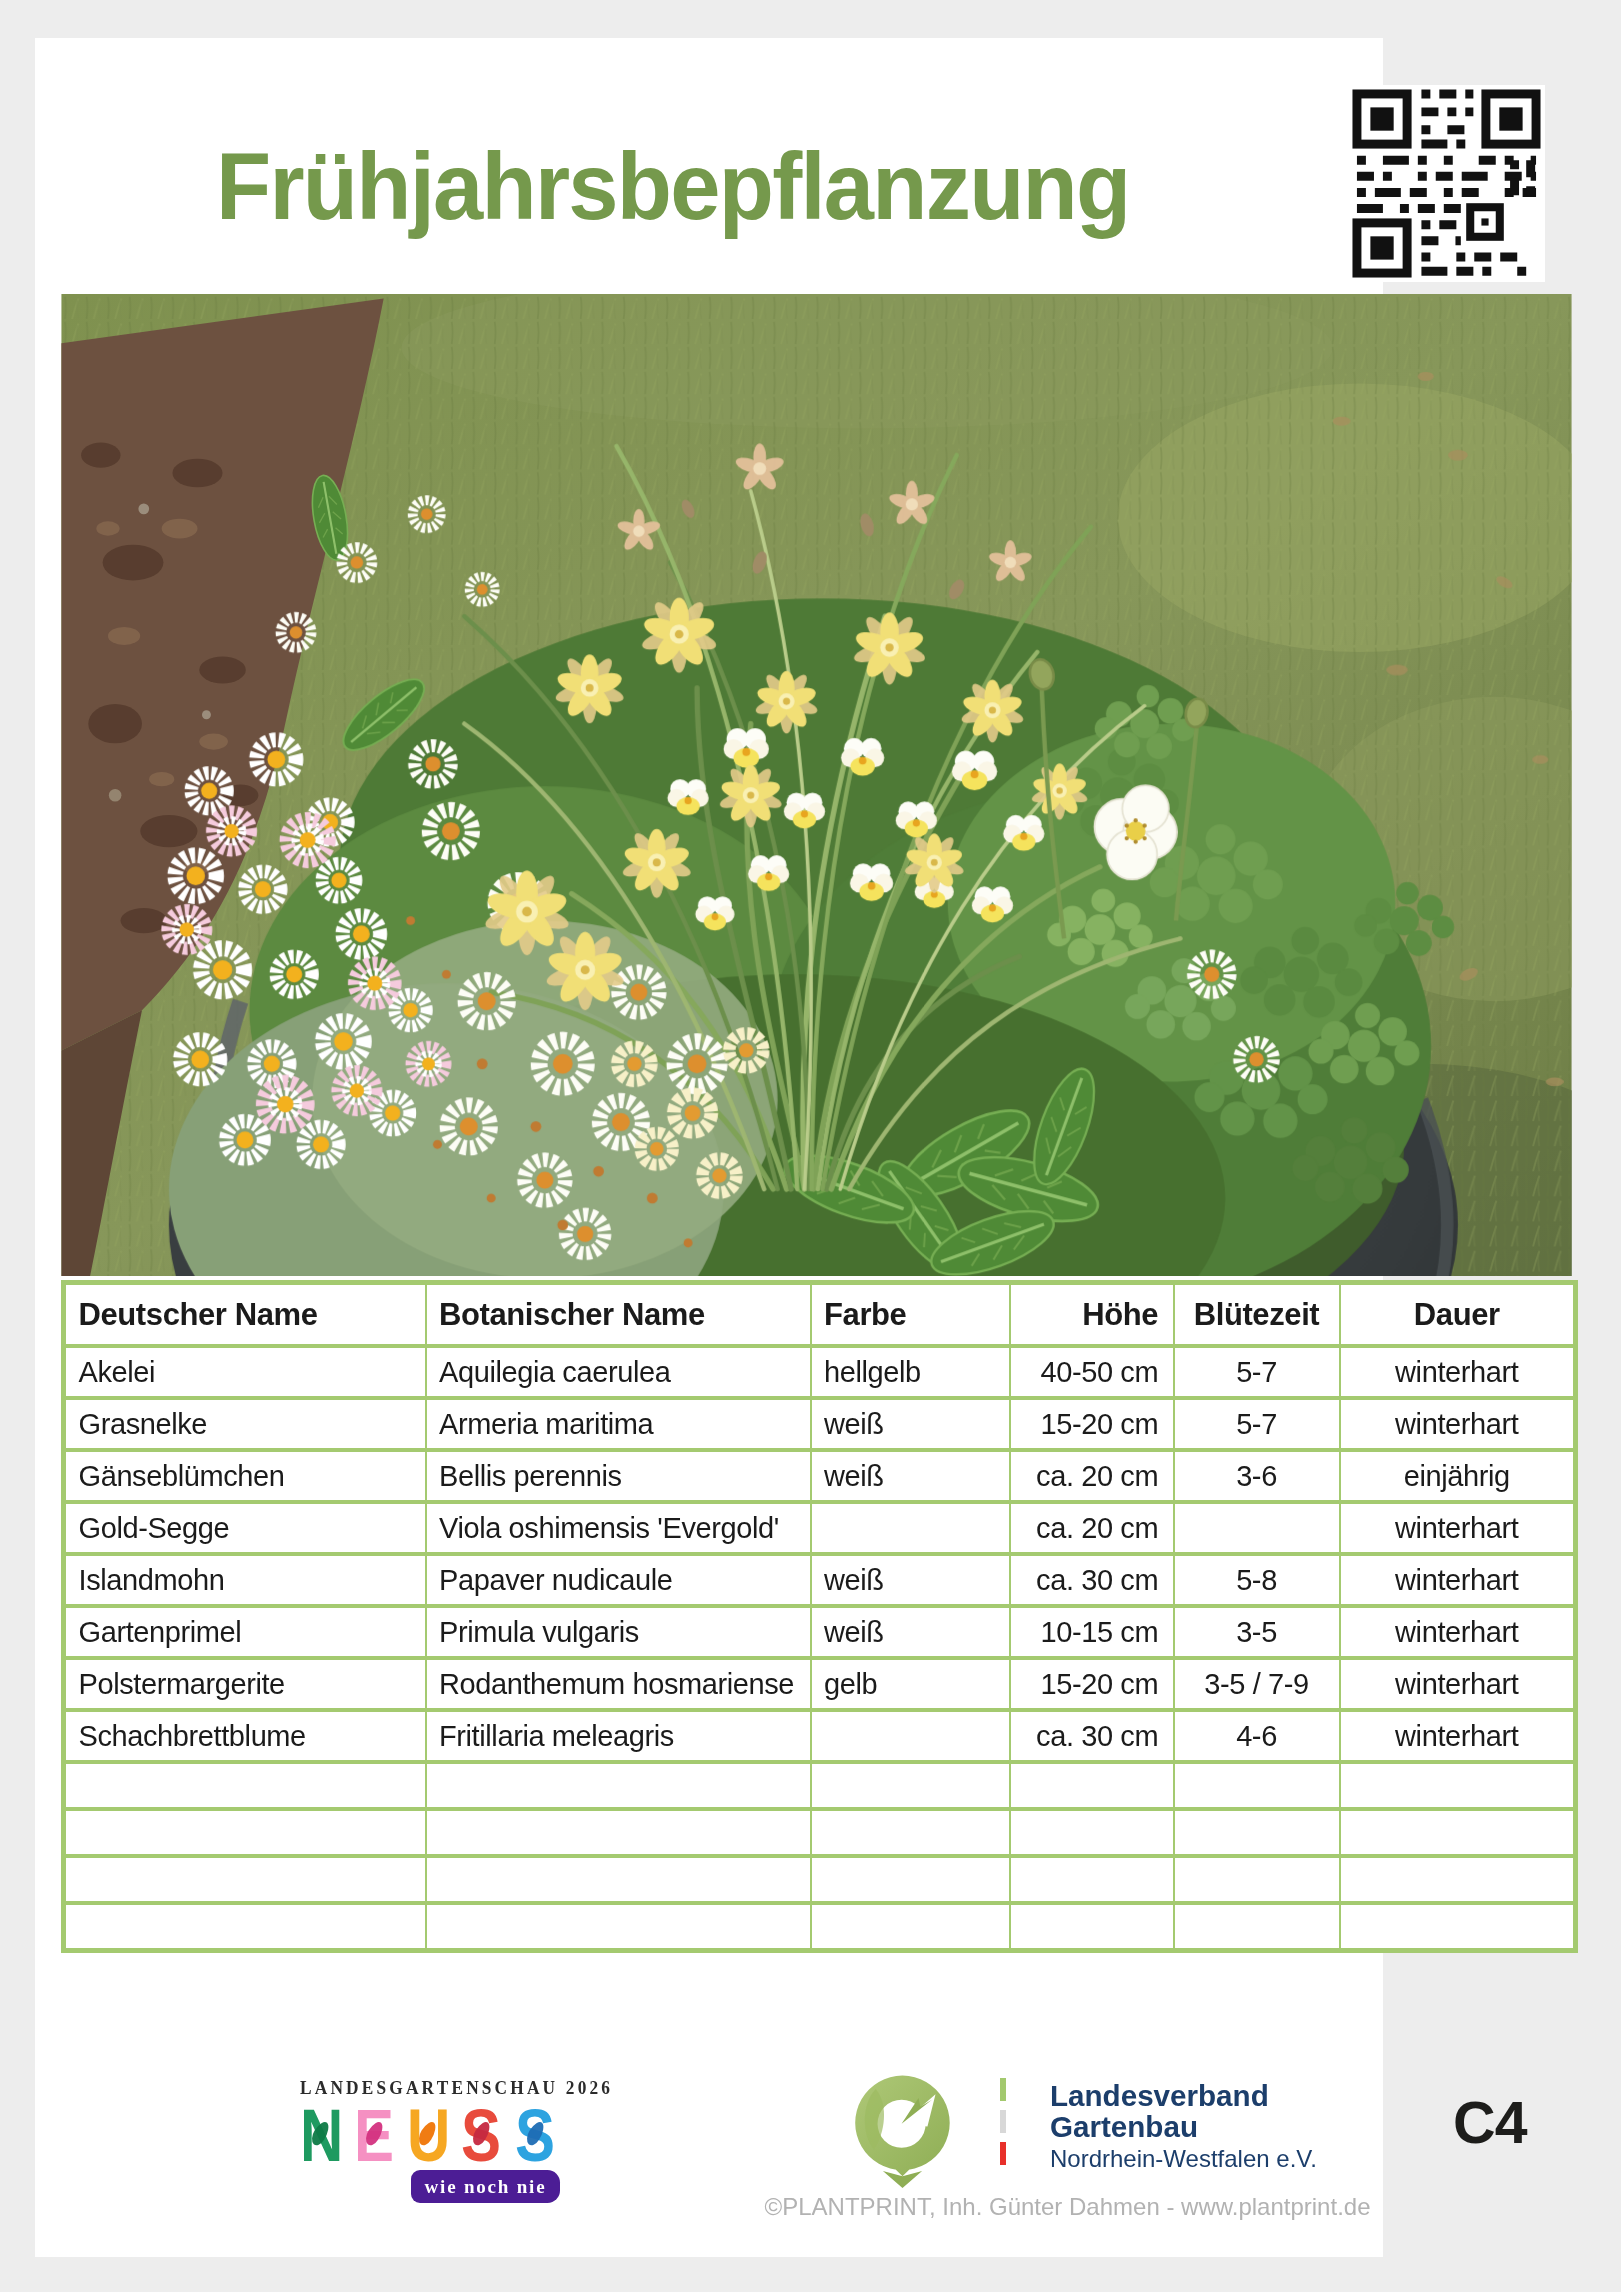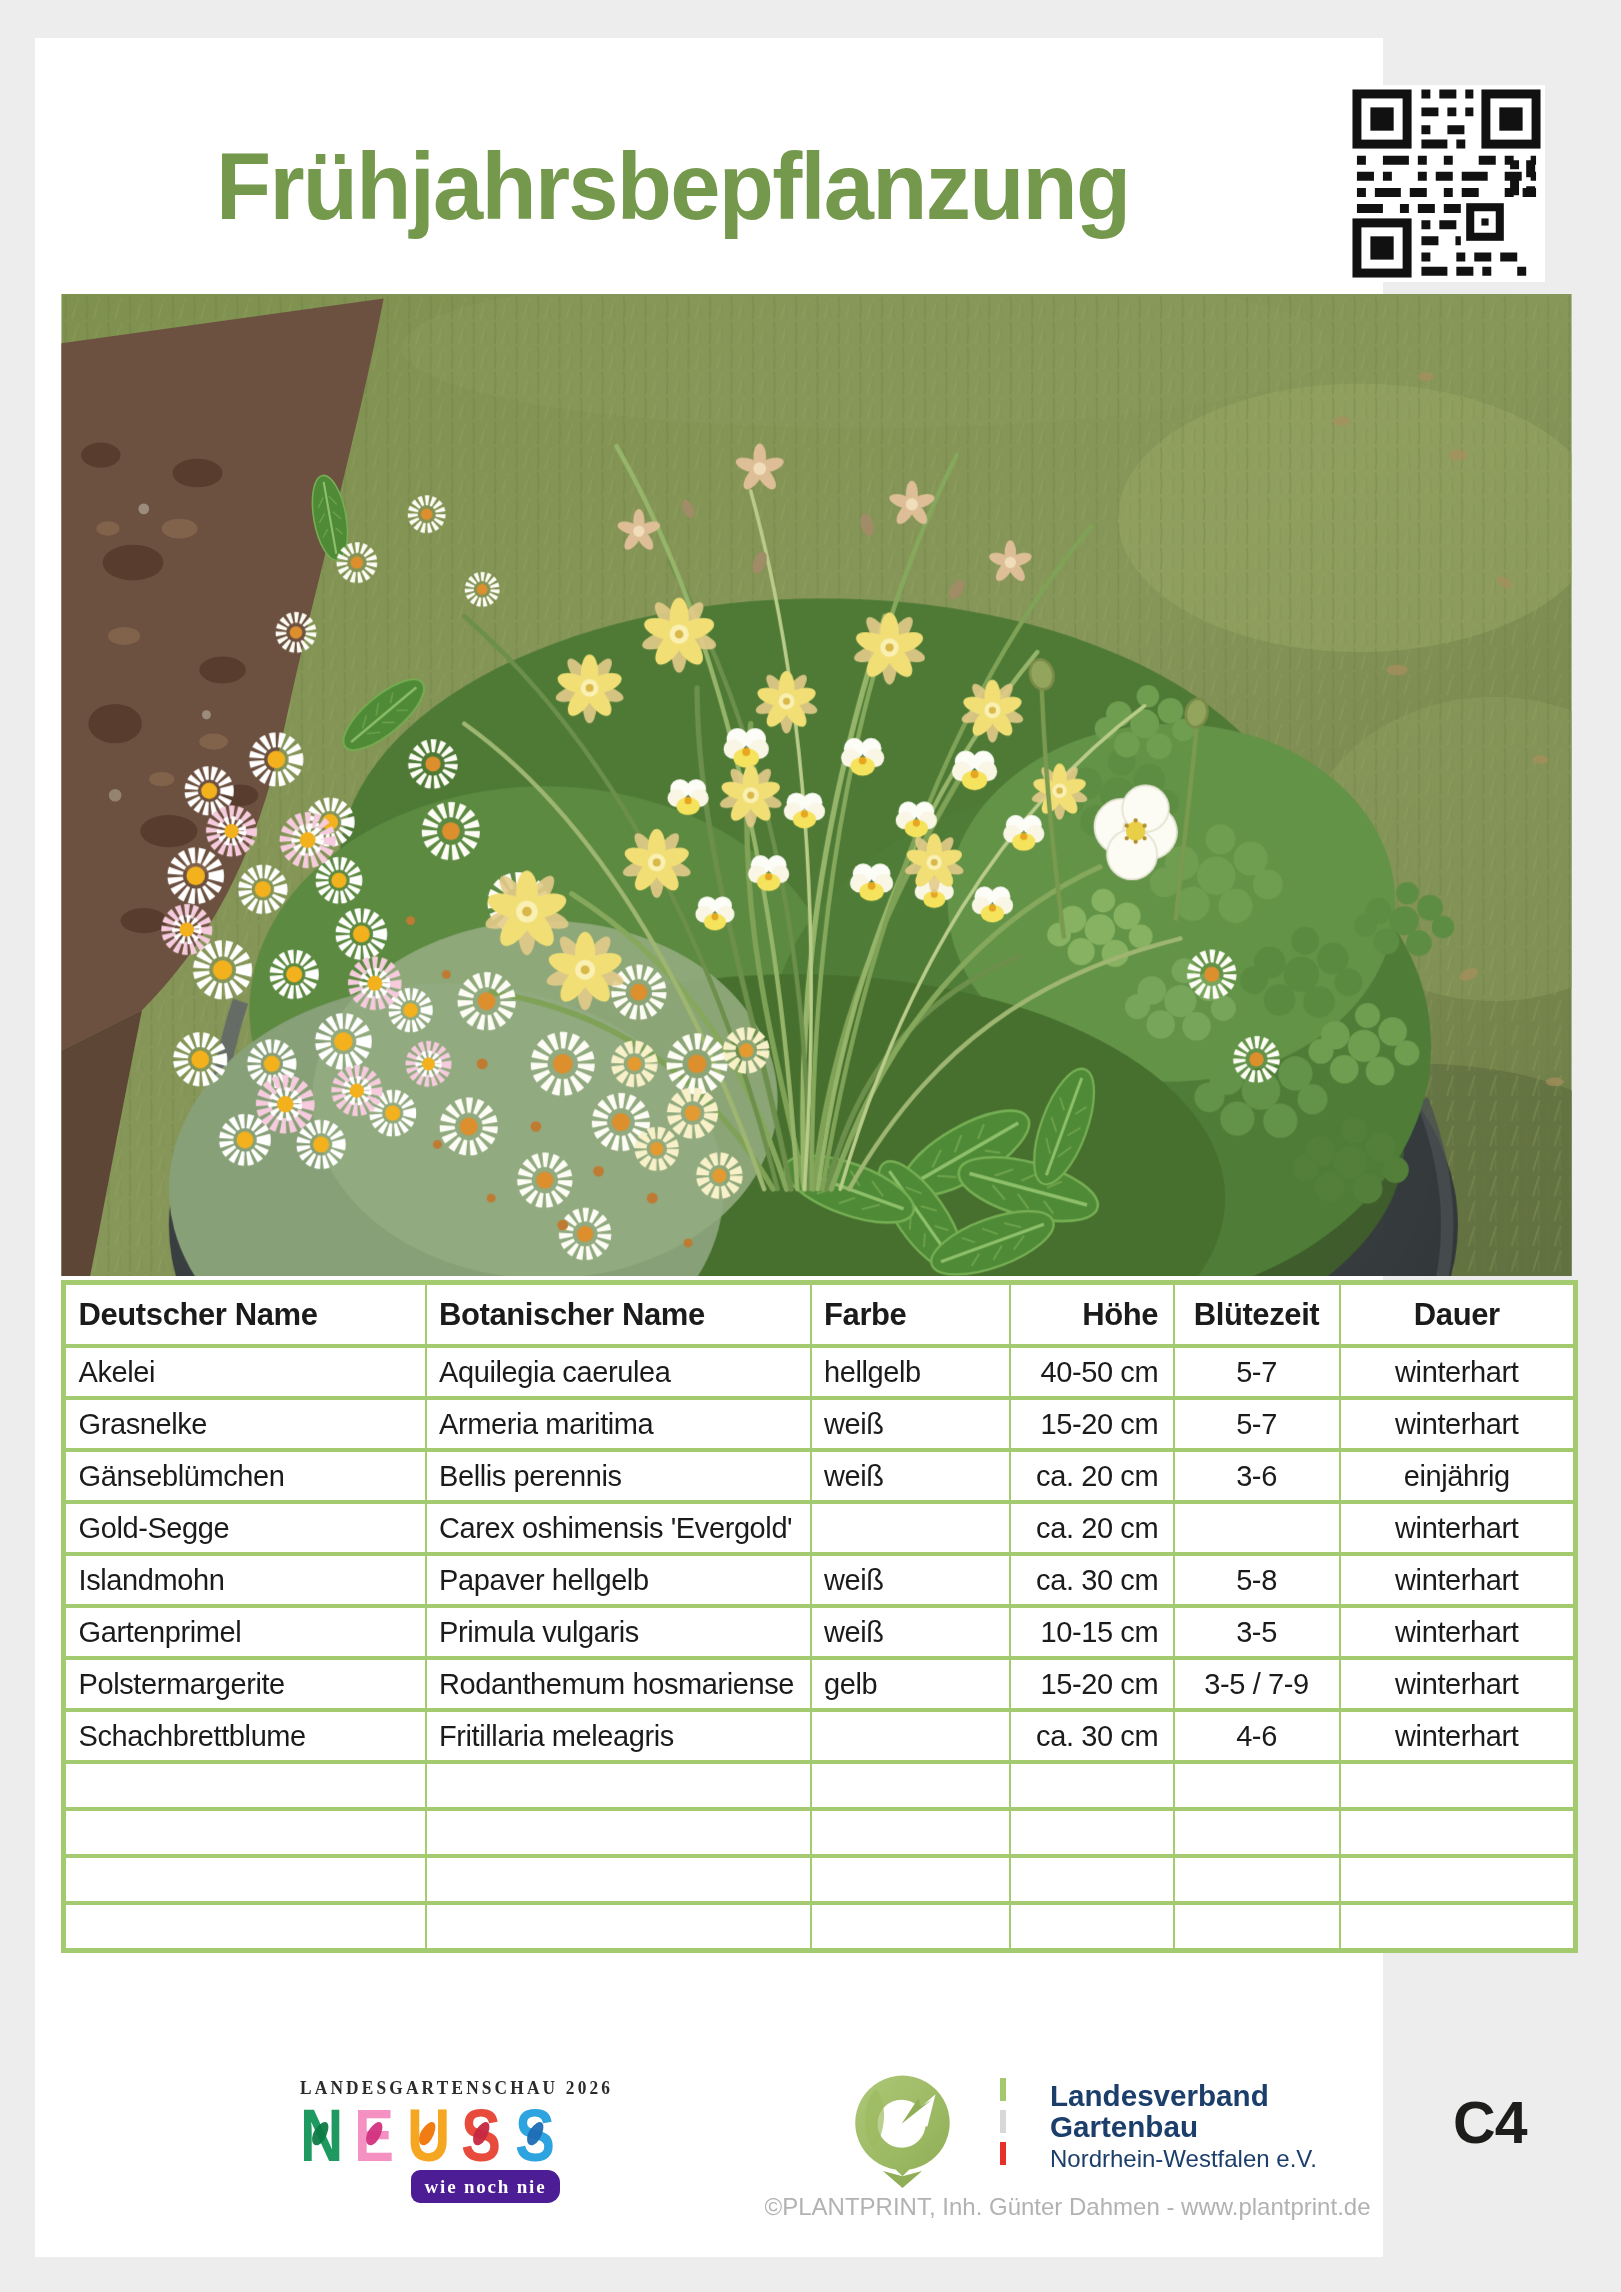--- a/index.html
+++ b/index.html
@@ -488,29 +488,29 @@
       <tr class="datarow">
         <td class="b">Gänseblümchen</td>
         <td>Bellis perennis</td>
         <td>weiß</td>
         <td class="alr">ca. 20 cm</td>
         <td class="alc">3-6</td>
         <td class="alc">einjährig</td>
       </tr>
       <tr class="datarow">
         <td class="b">Gold-Segge</td>
-        <td>Carex oshimensis 'Evergold'</td>
+        <td>Viola oshimensis 'Evergold'</td>
         <td></td>
         <td class="alr">ca. 20 cm</td>
         <td class="alc"></td>
         <td class="alc">winterhart</td>
       </tr>
       <tr class="datarow">
         <td class="b">Islandmohn</td>
-        <td>Papaver hellgelb</td>
+        <td>Papaver nudicaule</td>
         <td>weiß</td>
         <td class="alr">ca. 30 cm</td>
         <td class="alc">5-8</td>
         <td class="alc">winterhart</td>
       </tr>
       <tr class="datarow">
         <td class="b">Gartenprimel</td>
         <td>Primula vulgaris</td>
         <td>weiß</td>
         <td class="alr">10-15 cm</td>

